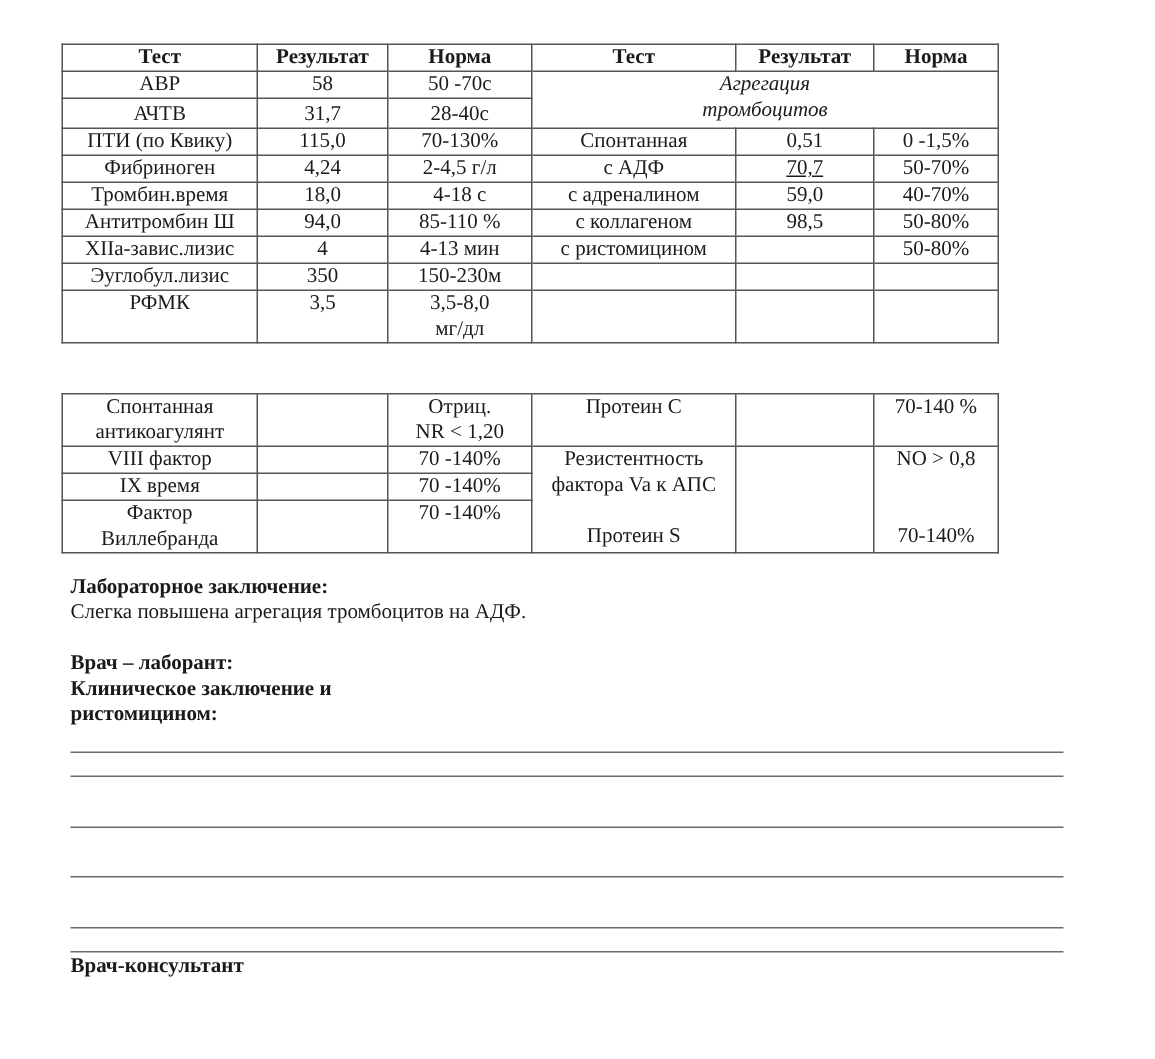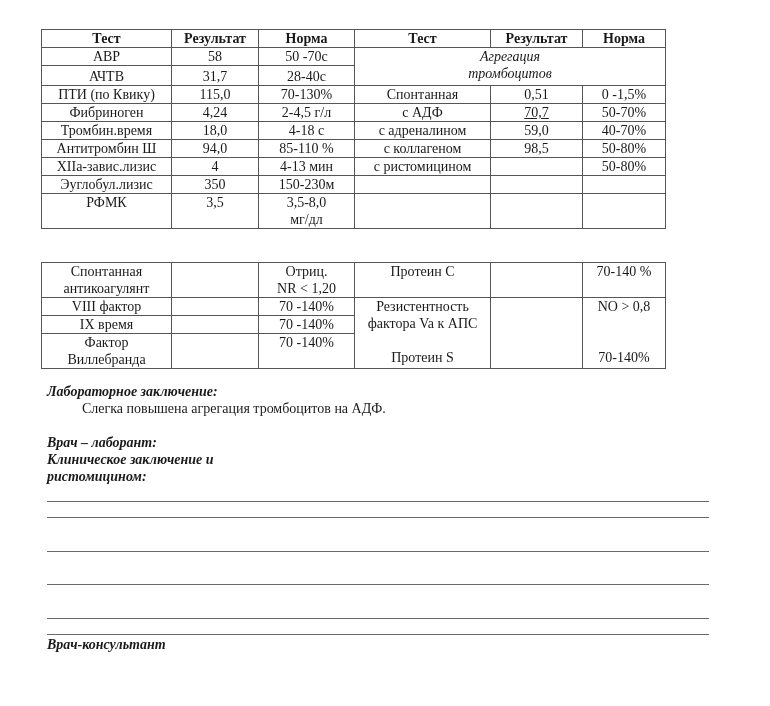--- a/index.html
+++ b/index.html
@@ -34,21 +34,21 @@
     #t1 .r { height: 18px; }
 
     #t2 { left: 41px; top: 262px; width: 624px; }
 
     .section {
       position: absolute;
       left: 47px;
       line-height: 17px;
       font-size: 14px;
     }
-    .bold { font-weight: bold; font-style: italic; }
+    .bold { font-weight: bold; }
 
     .rule {
       position: absolute;
       left: 47px;
       width: 662px;
       height: 0;
       border-top: 1px solid #6a6a6a;
     }
   </style>
 </head>
@@ -199,21 +199,21 @@
       <div>Фактор</div>
       <div>Виллебранда</div>
     </td>
     <td></td>
     <td>70 -140%</td>
   </tr>
 </tbody>
   </table>
 
 <div class="section bold" style="top:383px;">Лабораторное заключение:</div>
-<div class="section" style="top:400px;margin-left:35px;">Слегка повышена агрегация тромбоцитов на АДФ.</div>
+<div class="section" style="top:400px;">Слегка повышена агрегация тромбоцитов на АДФ.</div>
 <div class="section bold" style="top:434px;">Врач – лаборант:</div>
 <div class="section bold" style="top:451px;">Клиническое заключение и</div>
 <div class="section bold" style="top:468px;">ристомицином:</div>
 
 <div class="rule" style="top:501px;"></div>
 <div class="rule" style="top:517px;"></div>
 <div class="rule" style="top:551px;"></div>
 <div class="rule" style="top:584px;"></div>
 <div class="rule" style="top:618px;"></div>
 <div class="rule" style="top:634px;"></div>

